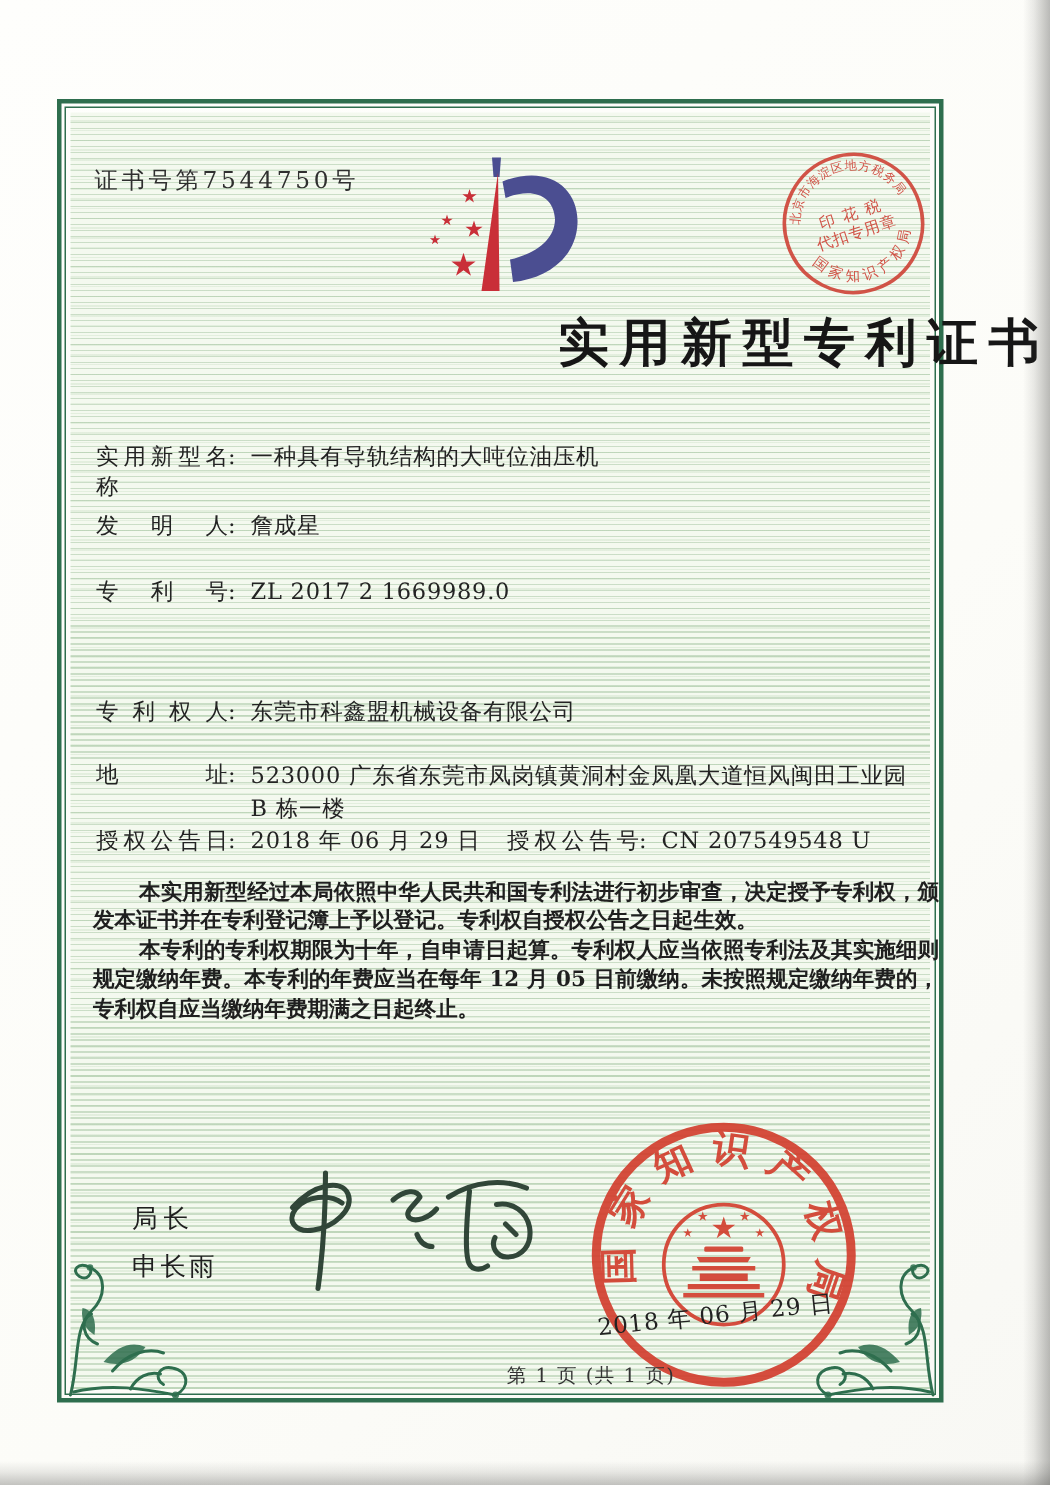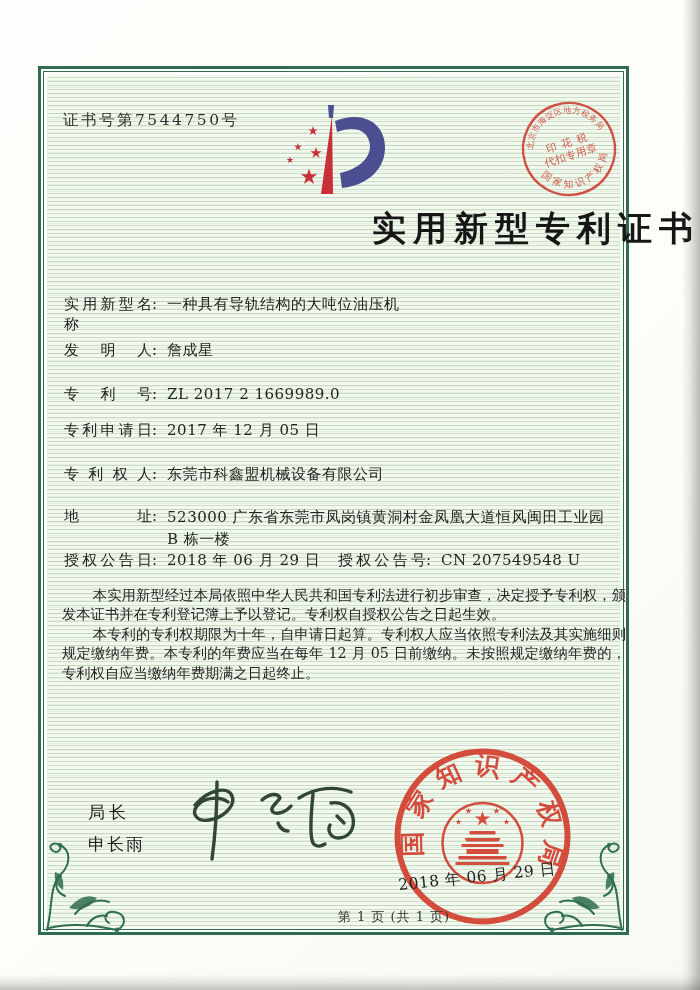--- a/index.html
+++ b/index.html
@@ -60,20 +60,21 @@
     vertical-align:top;
   }
   .fcolon { margin-right:10px; vertical-align:top; }
   .fvalue { letter-spacing:0.5px; vertical-align:top; }
   .fvalue-wrap { display:inline-block; width:445px; letter-spacing:0.5px; line-height:22px; vertical-align:top; }
   .pair2 { position:absolute; left:274px; top:0; white-space:nowrap; }
   .paragraphs {
     position:absolute; left:62px; top:586px; width:564px;
     font-size:14.3px; line-height:19.4px; color:#1f1f1f;
     text-align:justify;
+    font-weight:bold;
   }
   .paragraphs p { text-indent:2.15em; }
   .signer-role { position:absolute; left:88px; top:801px; font-size:17px; letter-spacing:4px; color:#202020; }
   .signer-name { position:absolute; left:88px; top:833px; font-size:17px; letter-spacing:2px; color:#202020; }
   .signature { position:absolute; left:165px; top:773px; }
   .office-seal { position:absolute; left:390px; top:744px; }
   .seal-date {
     position:absolute; left:398px; top:866px; width:175px;
     font-size:15.5px; letter-spacing:0.5px; color:#222;
     transform:rotate(-6deg);
@@ -124,23 +125,20 @@
   <div class="title">实用新型专利证书</div>
 
   <div class="field-row" style="top:294px">
     <span class="flabel">实用新型名称</span><span class="fcolon">:</span><span class="fvalue">一种具有导轨结构的大吨位油压机</span>
   </div>
   <div class="field-row" style="top:340px">
     <span class="flabel">发明人</span><span class="fcolon">:</span><span class="fvalue">詹成星</span>
   </div>
   <div class="field-row" style="top:384px">
     <span class="flabel">专利号</span><span class="fcolon">:</span><span class="fvalue">ZL 2017 2 1669989.0</span>
-  </div>
-  <div class="field-row" style="top:420px">
-    <span class="flabel">专利申请日</span><span class="fcolon">:</span><span class="fvalue">2017 年 12 月 05 日</span>
   </div>
   <div class="field-row" style="top:464px">
     <span class="flabel">专利权人</span><span class="fcolon">:</span><span class="fvalue">东莞市科鑫盟机械设备有限公司</span>
   </div>
   <div class="field-row" style="top:506px">
     <span class="flabel">地址</span><span class="fcolon">:</span><span class="fvalue-wrap">523000 广东省东莞市凤岗镇黄洞村金凤凰大道恒风闽田工业园 B 栋一楼</span>
   </div>
   <div class="field-row" style="top:550px">
     <span class="flabel">授权公告日</span><span class="fcolon">:</span><span class="fvalue">2018 年 06 月 29 日</span>
     <span class="pair2">

